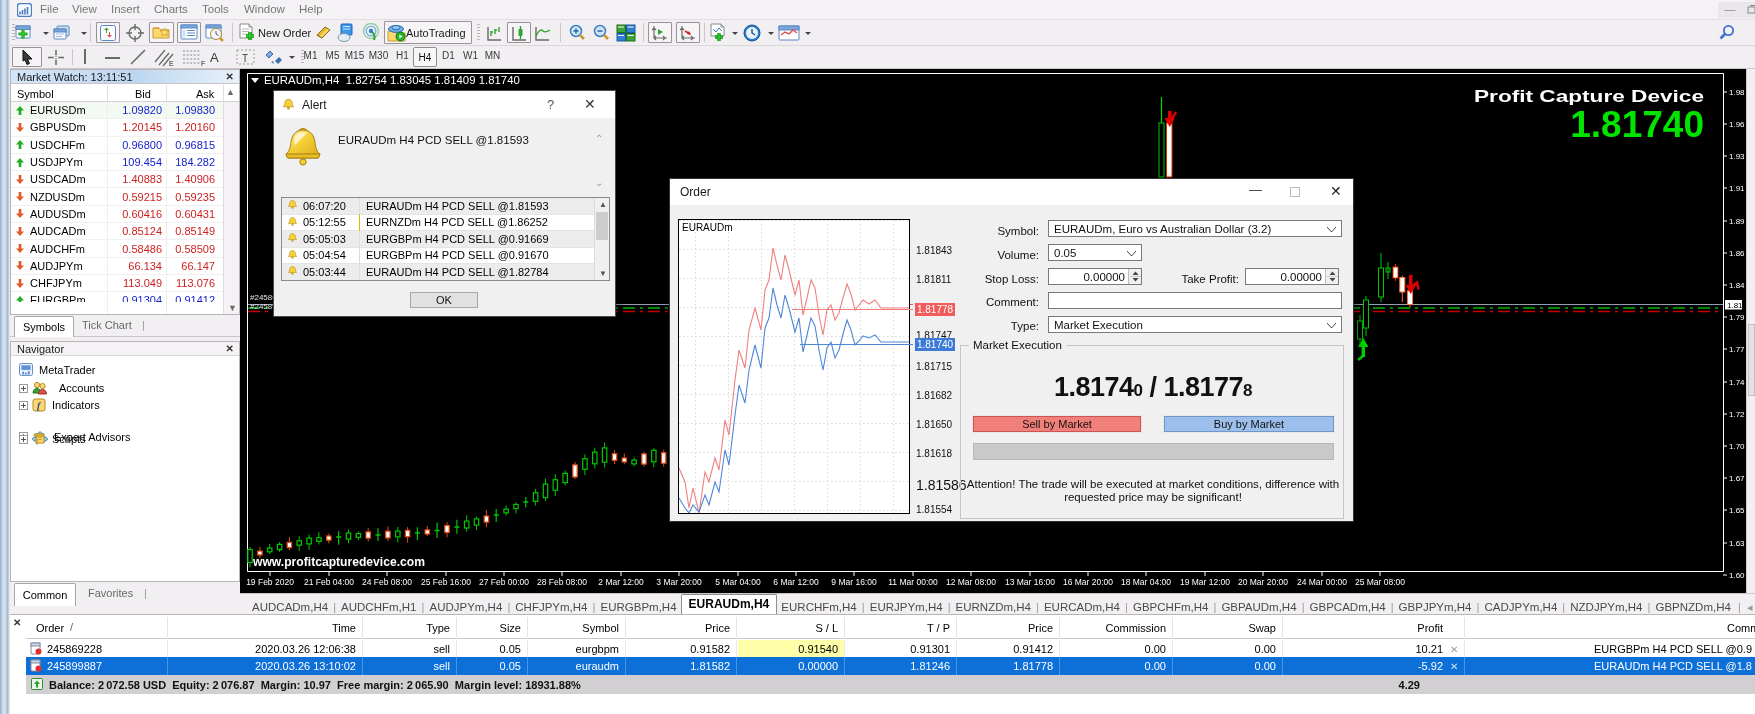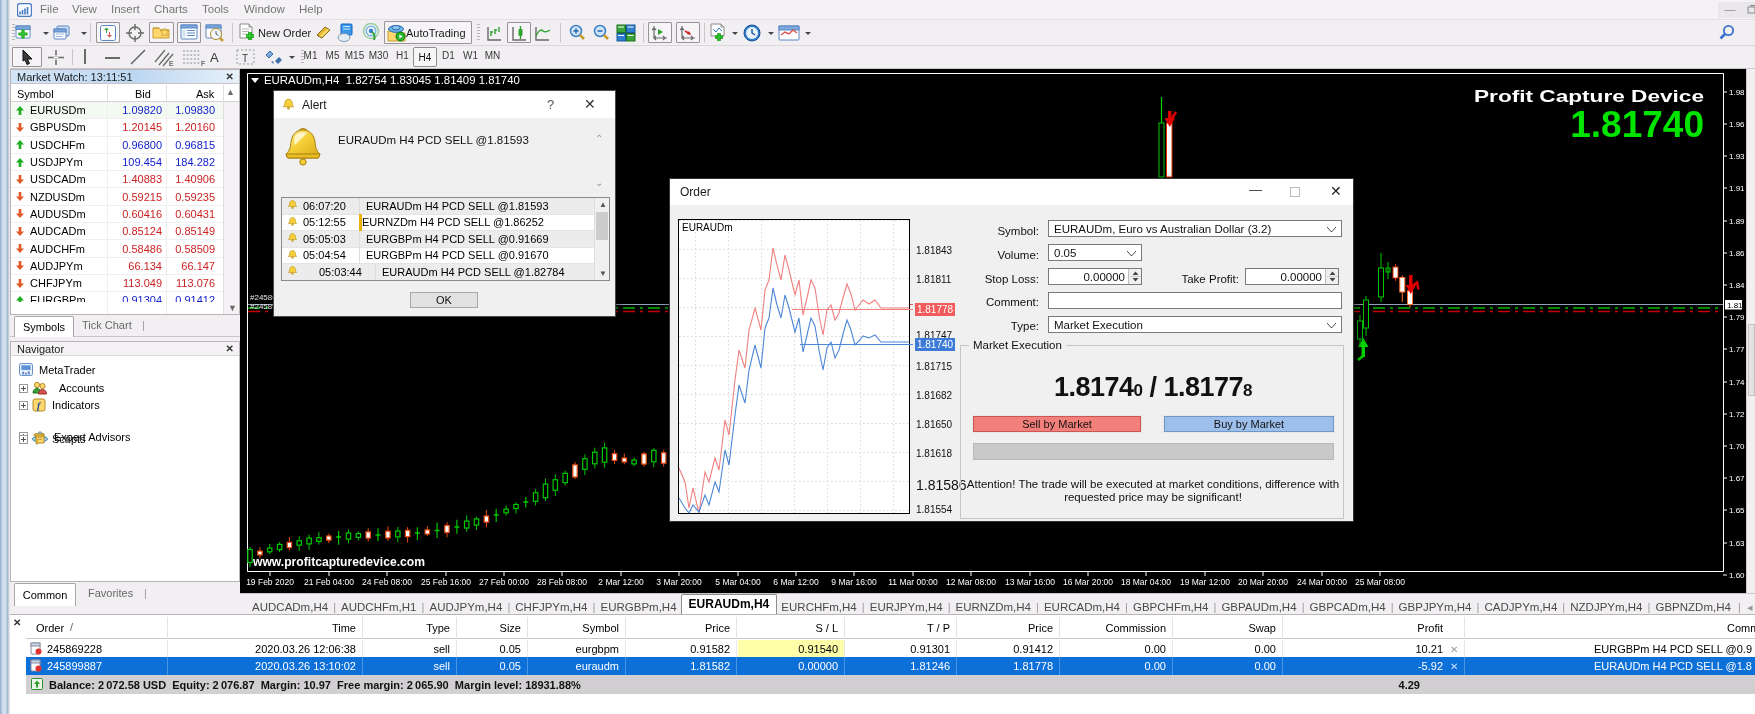--- a/index.html
+++ b/index.html
@@ -788,21 +788,21 @@
           </svg></span>
         <span style="margin-left:4px;width:56px">06:07:20</span>
         <span style="border-left:1px solid #dcdcdc;padding-left:6px;height:16.5px;line-height:16.5px">EURAUDm H4 PCD SELL @1.81593</span>
       </div>
 <div style="position:absolute;left:0;top:16.5px;width:312px;height:16.5px;background:#fff;border-bottom:1px solid #e4e4e4;display:flex;align-items:center">
         <span style="margin-left:4px;transform:scale(.8)"><svg width="13" height="13" viewBox="0 0 20 20">
             <path d="M10 2c3.6 0 5.5 2.8 5.8 6.2.2 2.8 1 4.2 2.2 5.3H2c1.2-1.1 2-2.5 2.2-5.3C4.5 4.8 6.4 2 10 2z" fill="#f6cf3a" stroke="#b8860b"></path>
             <ellipse cx="10" cy="15.8" rx="1.8" ry="1.6" fill="#e8b820" stroke="#b8860b"></ellipse>
           </svg></span>
         <span style="margin-left:4px;width:56px">05:12:55</span>
-        <span style="border-left:3px solid #eab308;padding-left:0;height:16.5px;line-height:16.5px">EURNZDm H4 PCD SELL @1.86252</span>
+        <span style="border-left:1px solid #eab308;padding-left:6px;height:16.5px;line-height:16.5px">EURNZDm H4 PCD SELL @1.86252</span>
       </div>
 <div style="position:absolute;left:0;top:33.0px;width:312px;height:16.5px;background:#ececec;border-bottom:1px solid #e4e4e4;display:flex;align-items:center">
         <span style="margin-left:4px;transform:scale(.8)"><svg width="13" height="13" viewBox="0 0 20 20">
             <path d="M10 2c3.6 0 5.5 2.8 5.8 6.2.2 2.8 1 4.2 2.2 5.3H2c1.2-1.1 2-2.5 2.2-5.3C4.5 4.8 6.4 2 10 2z" fill="#f6cf3a" stroke="#b8860b"></path>
             <ellipse cx="10" cy="15.8" rx="1.8" ry="1.6" fill="#e8b820" stroke="#b8860b"></ellipse>
           </svg></span>
         <span style="margin-left:4px;width:56px">05:05:03</span>
         <span style="border-left:1px solid #dcdcdc;padding-left:6px;height:16.5px;line-height:16.5px">EURGBPm H4 PCD SELL @0.91669</span>
       </div>
 <div style="position:absolute;left:0;top:49.5px;width:312px;height:16.5px;background:#fff;border-bottom:1px solid #e4e4e4;display:flex;align-items:center">
@@ -811,21 +811,21 @@
             <ellipse cx="10" cy="15.8" rx="1.8" ry="1.6" fill="#e8b820" stroke="#b8860b"></ellipse>
           </svg></span>
         <span style="margin-left:4px;width:56px">05:04:54</span>
         <span style="border-left:1px solid #dcdcdc;padding-left:6px;height:16.5px;line-height:16.5px">EURGBPm H4 PCD SELL @0.91670</span>
       </div>
 <div style="position:absolute;left:0;top:66.0px;width:312px;height:16.5px;background:#ececec;border-bottom:1px solid #e4e4e4;display:flex;align-items:center">
         <span style="margin-left:4px;transform:scale(.8)"><svg width="13" height="13" viewBox="0 0 20 20">
             <path d="M10 2c3.6 0 5.5 2.8 5.8 6.2.2 2.8 1 4.2 2.2 5.3H2c1.2-1.1 2-2.5 2.2-5.3C4.5 4.8 6.4 2 10 2z" fill="#f6cf3a" stroke="#b8860b"></path>
             <ellipse cx="10" cy="15.8" rx="1.8" ry="1.6" fill="#e8b820" stroke="#b8860b"></ellipse>
           </svg></span>
-        <span style="margin-left:20px;width:56px">05:03:44</span>
+        <span style="margin-left:4px;width:56px">05:03:44</span>
         <span style="border-left:1px solid #dcdcdc;padding-left:6px;height:16.5px;line-height:16.5px">EURAUDm H4 PCD SELL @1.82784</span>
       </div>
 <div style="position:absolute;right:0;top:0;width:15px;height:82px;background:#f0f0f0;border-left:1px solid #dcdcdc">
         <div style="position:absolute;top:2px;left:4px;color:#555;font-size:8px">▲</div>
         <div style="position:absolute;top:14px;left:1px;width:12px;height:28px;background:#cdcdcd"></div>
         <div style="position:absolute;bottom:2px;left:4px;color:#555;font-size:8px">▼</div>
       </div>
 </div>
 <div class="ab" style="left:136px;top:201px;width:68px;height:16px;background:#e1e1e1;border:1px solid #aaa6aa;text-align:center;line-height:15px;color:#111">OK</div>
 </div>

